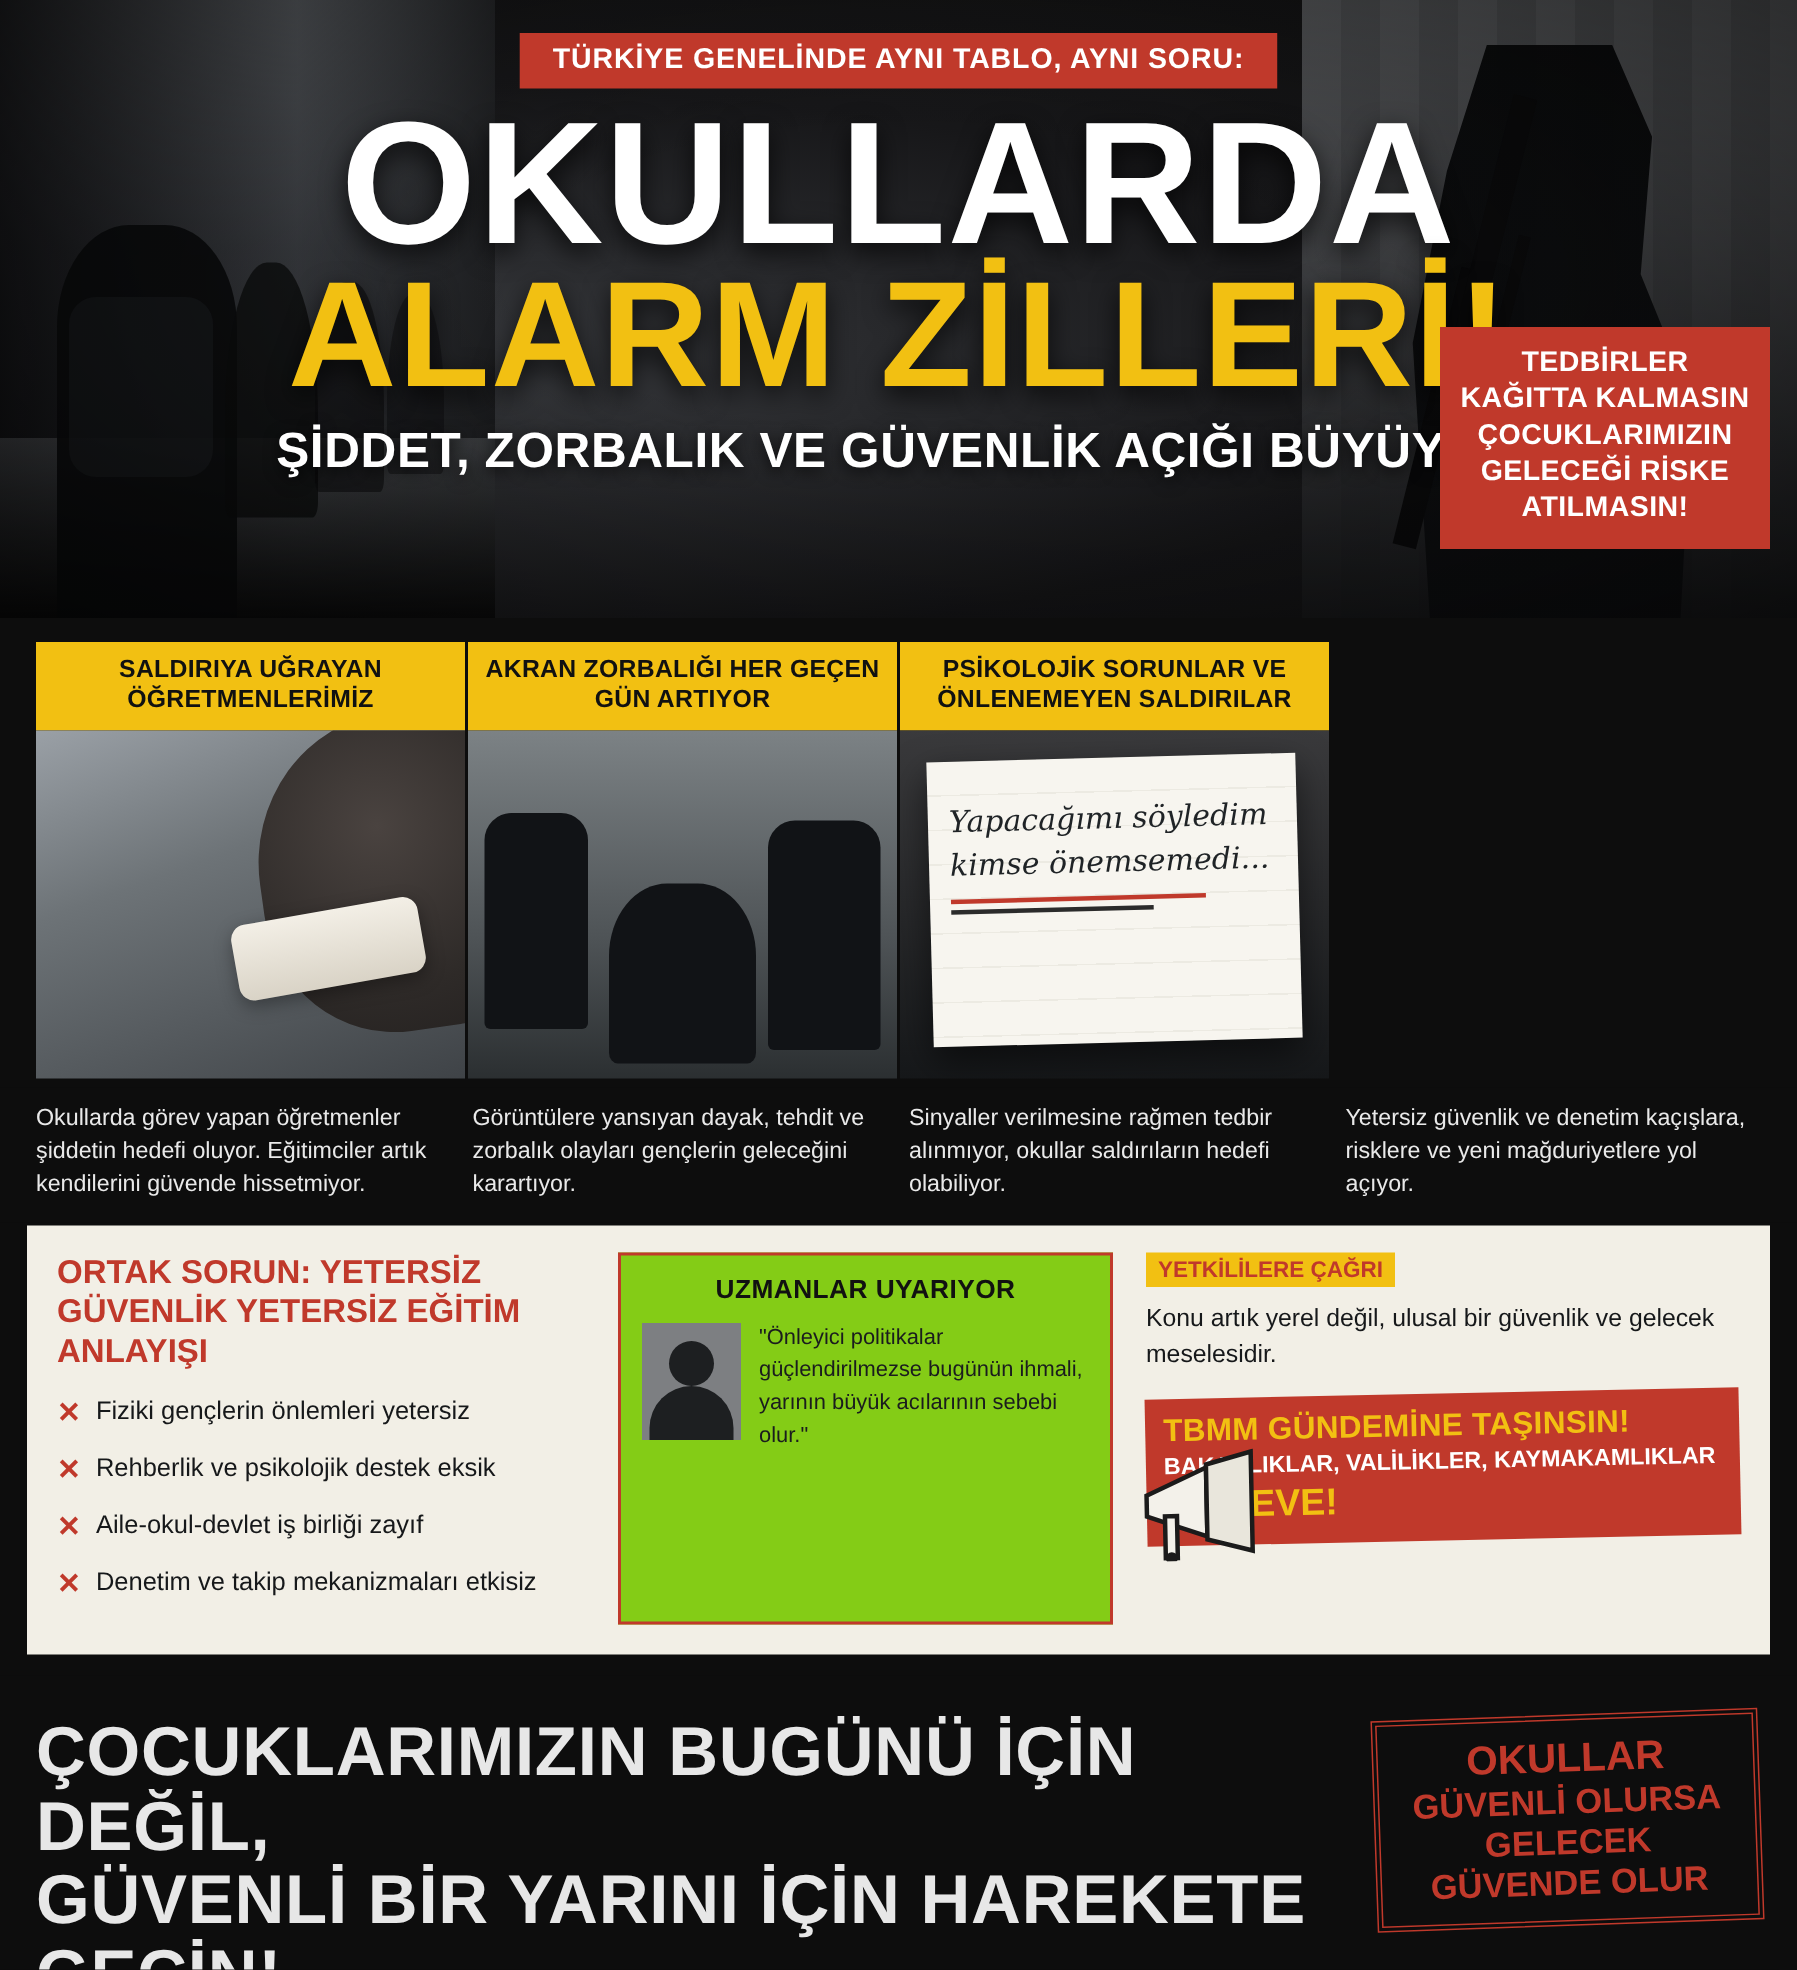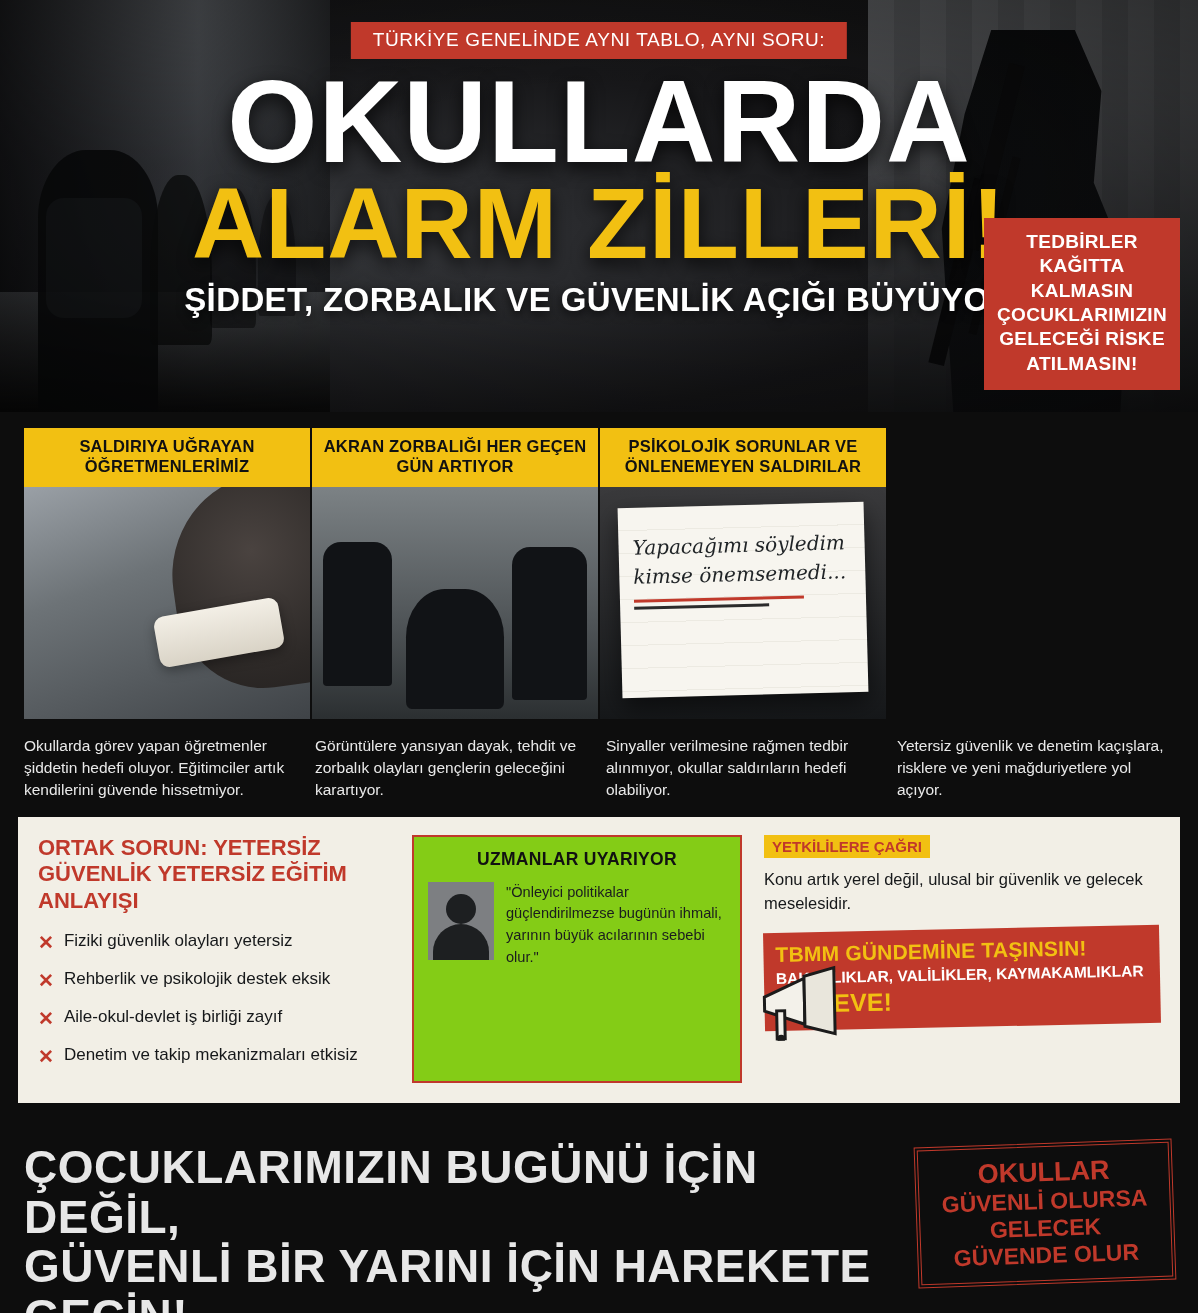--- a/index.html
+++ b/index.html
@@ -59,39 +59,39 @@
     box-shadow: 22px 86px 0 -4px #0a0a0b, -6px 120px 0 0 #0a0a0b;
   }
   .hero-vignette{
     position:absolute; inset:0;
     background: radial-gradient(ellipse at 50% 45%, rgba(0,0,0,0) 30%, rgba(0,0,0,.55) 100%);
   }
 
   .kicker {
     position: absolute; left: 50%; transform: translateX(-50%); top: 22px;
     background: #c0392b; color: #fff;
-    font-size: 19px; font-weight: normal; letter-spacing: .6px;
+    font-size: 19px; font-weight: bold; letter-spacing: .6px;
     padding: 7px 22px 8px;
   }
   .headline-wrap{ position:absolute; left:0; right:0; top: 69px; text-align:center; }
   .hl1{
     font-size: 116px; line-height: .92; font-weight: bold; color:#ffffff;
     letter-spacing: 1px; text-shadow: 0 6px 18px rgba(0,0,0,.75);
   }
   .hl2{
     font-size: 100px; line-height: .95; font-weight: bold; color:#f2c012;
     letter-spacing: 1px; text-shadow: 0 6px 18px rgba(0,0,0,.75);
   }
   .hl3{
     margin-top: 10px;
     font-size: 33px; font-weight: bold; color:#ffffff; letter-spacing:.4px;
     text-shadow: 0 3px 10px rgba(0,0,0,.8);
   }
   .warn-box{
-    position:absolute; right: 18px; top: 218px; width: 196px;
+    position:absolute; right: 18px; top: 218px; width: 220px;
     background:#c0392b; color:#fff; text-align:center;
     padding: 12px 10px 14px; font-weight:bold; font-size: 19px; line-height:1.28;
     letter-spacing:.3px;
   }
 
   
   .cards{
     display: grid; grid-template-columns: repeat(4, 1fr); gap: 2px;
     padding: 16px 24px 6px;
     background: #0d0d0d;
@@ -269,21 +269,21 @@
   <p>Yetersiz güvenlik ve denetim kaçışlara, risklere ve yeni mağduriyetlere yol açıyor.</p>
 </div>
 
 <div class="mid">
 
   <div>
     <div class="mid-title">ORTAK SORUN: YETERSİZ GÜVENLİK YETERSİZ EĞİTİM ANLAYIŞI</div>
     <div class="bullets">
       <div class="bullet">
         <span class="x-ico">✕</span>
-        <span class="txt">Fiziki güvenlik olayları yetersiz</span>
+        <span class="txt">Fiziki gençlerin önlemleri yetersiz</span>
       </div>
       <div class="bullet">
         <span class="x-ico">✕</span>
         <span class="txt">Rehberlik ve psikolojik destek eksik</span>
       </div>
       <div class="bullet">
         <span class="x-ico">✕</span>
         <span class="txt">Aile-okul-devlet iş birliği zayıf</span>
       </div>
       <div class="bullet">

